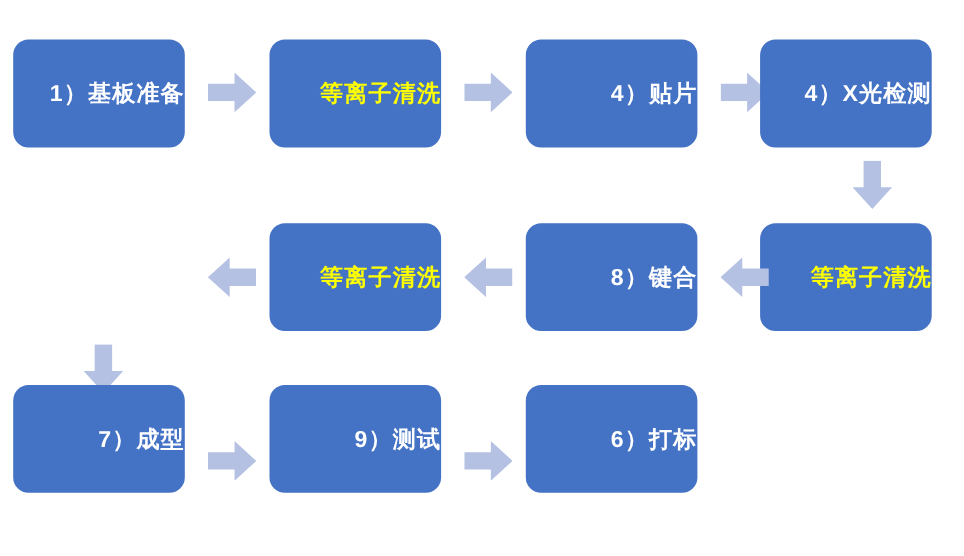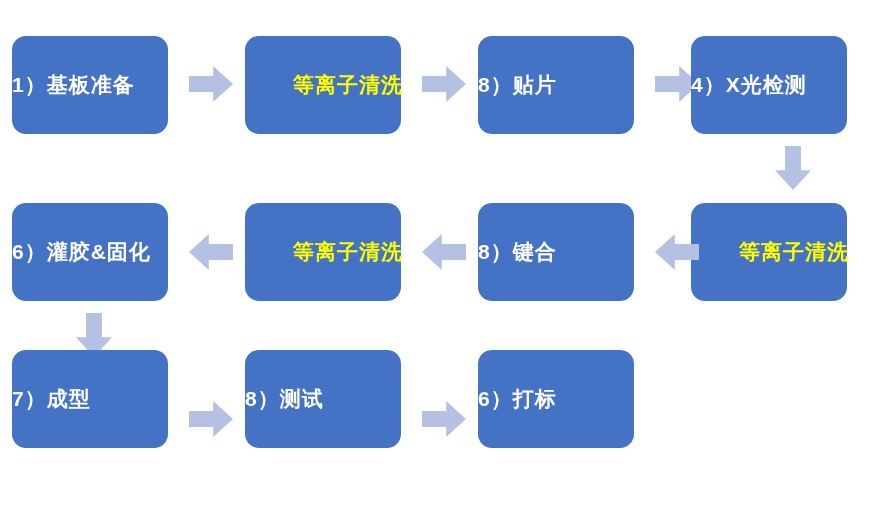--- a/index.html
+++ b/index.html
@@ -8,21 +8,21 @@
     position: relative;
     width: 876px; height: 505px;
     background: var(--bg, #FFFFFF);
     overflow: hidden;
   }
   .node {
     position: absolute;
     width: 156px; height: 98px;
     border-radius: 14px;
     background: var(--node-fill, #4472C4);
-    display: flex; align-items: center; justify-content: flex-start;
+    display: flex; align-items: center; justify-content: flex-end;
     box-sizing: border-box;
   }
   .node-label {
     color: var(--node-text, #FFFFFF);
     font-size: 21px;
     font-weight: 700;
     letter-spacing: 1px;
     white-space: nowrap;
     text-align: center;
   }
@@ -61,21 +61,21 @@
     <span class="node-label">1）基板准备</span>
   </div>
   <div class="arrow arrow-right g0 ar0"></div>
 
   <div class="node c1 r0" data-emphasis="true">
     <span class="node-label">等离子清洗</span>
   </div>
   <div class="arrow arrow-right g1 ar0"></div>
 
   <div class="node c2 r0" data-emphasis="false">
-    <span class="node-label">8）贴片</span>
+    <span class="node-label">4）贴片</span>
   </div>
   <div class="arrow arrow-right g2 ar0"></div>
 
   <div class="node c3 r0" data-emphasis="false">
     <span class="node-label">4）X光检测</span>
   </div>
 
   <div class="arrow arrow-down d0"></div>
 
   <div class="node c3 r1" data-emphasis="true">
@@ -86,33 +86,30 @@
   <div class="node c2 r1" data-emphasis="false">
     <span class="node-label">8）键合</span>
   </div>
   <div class="arrow arrow-left g1 ar1"></div>
 
   <div class="node c1 r1" data-emphasis="true">
     <span class="node-label">等离子清洗</span>
   </div>
   <div class="arrow arrow-left g0 ar1"></div>
 
-  <div class="node c0 r1" data-emphasis="false">
-    <span class="node-label">6）灌胶&amp;固化</span>
-  </div>
 
   <div class="arrow arrow-down d1"></div>
 
   <div class="node c0 r2" data-emphasis="false">
     <span class="node-label">7）成型</span>
   </div>
   <div class="arrow arrow-right g0 ar2"></div>
 
   <div class="node c1 r2" data-emphasis="false">
-    <span class="node-label">8）测试</span>
+    <span class="node-label">9）测试</span>
   </div>
   <div class="arrow arrow-right g1 ar2"></div>
 
   <div class="node c2 r2" data-emphasis="false">
     <span class="node-label">6）打标</span>
   </div>
 
 </div>
 
 </body></html>

